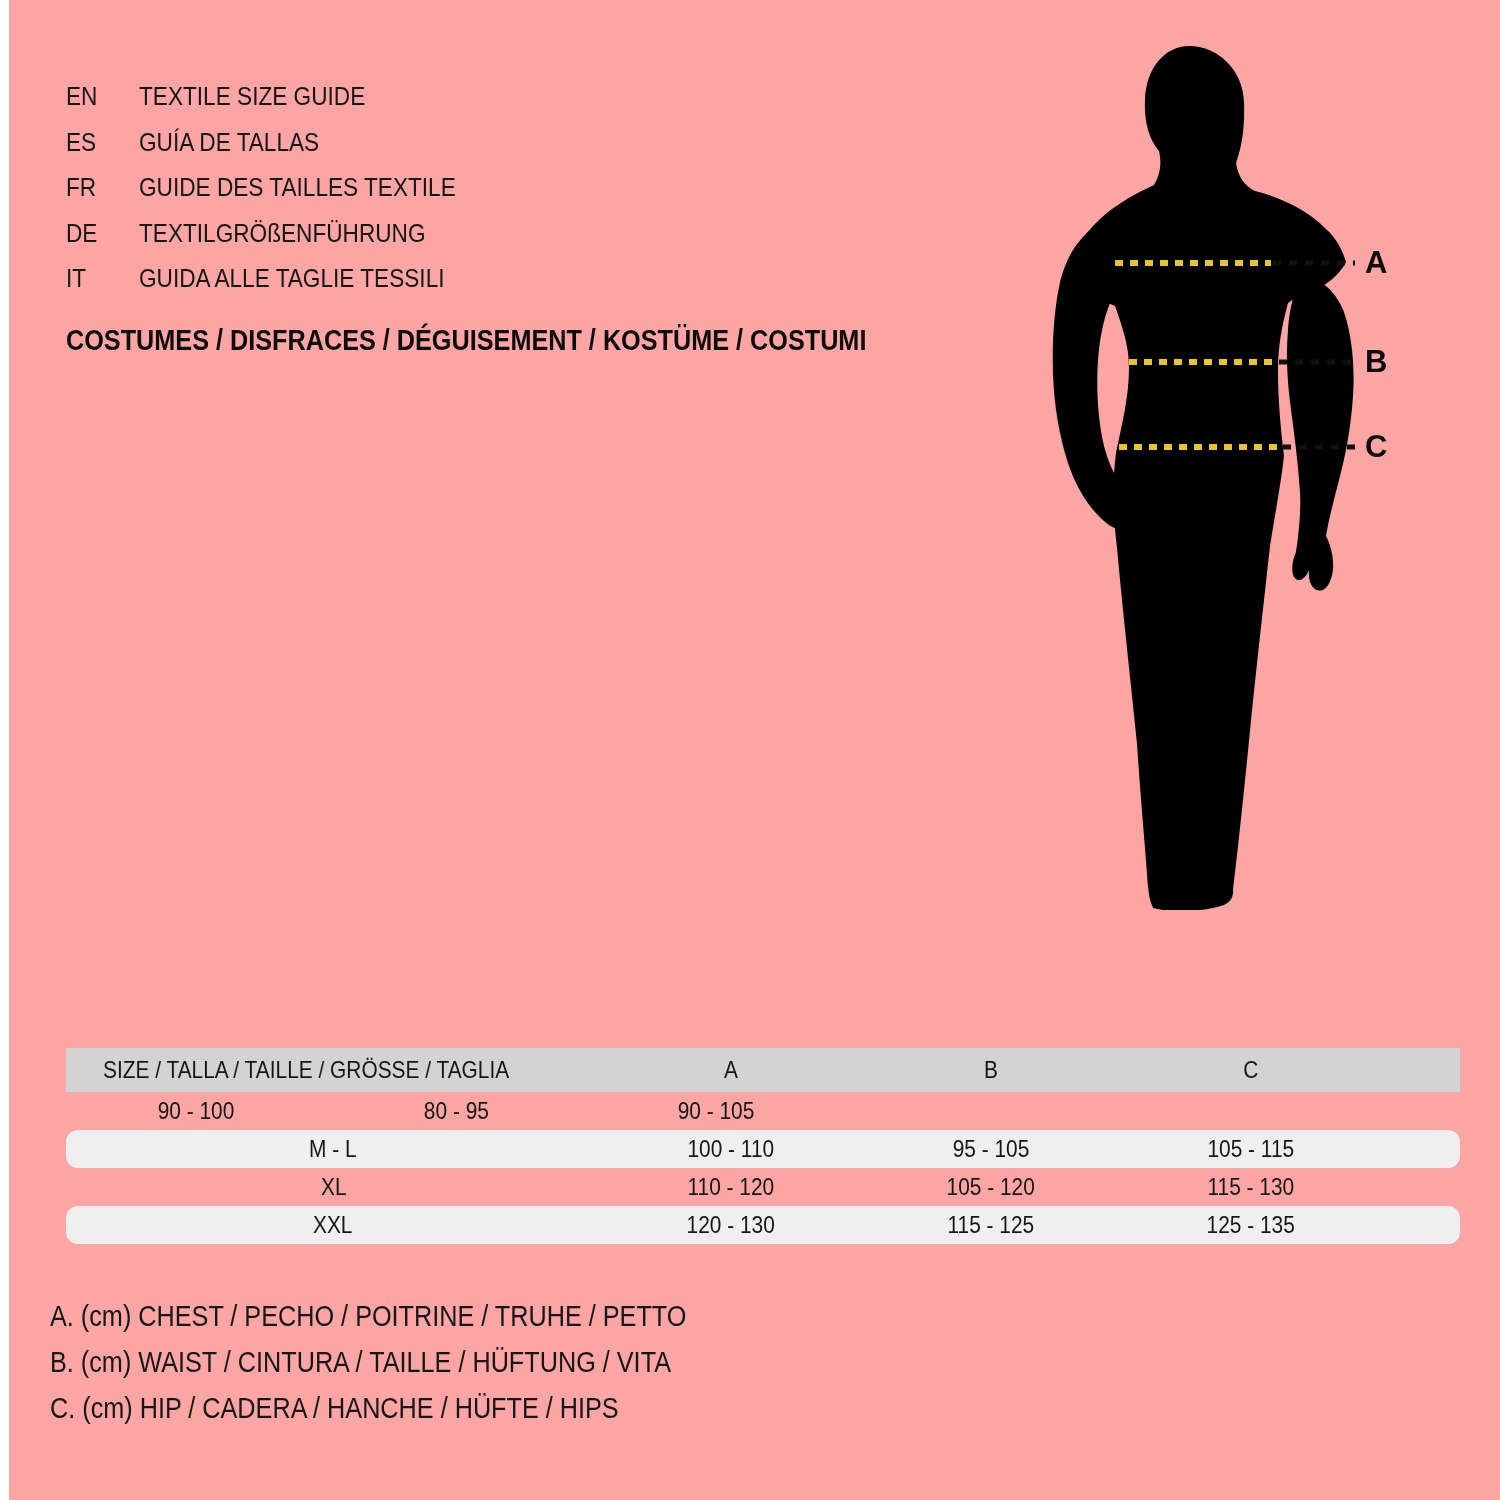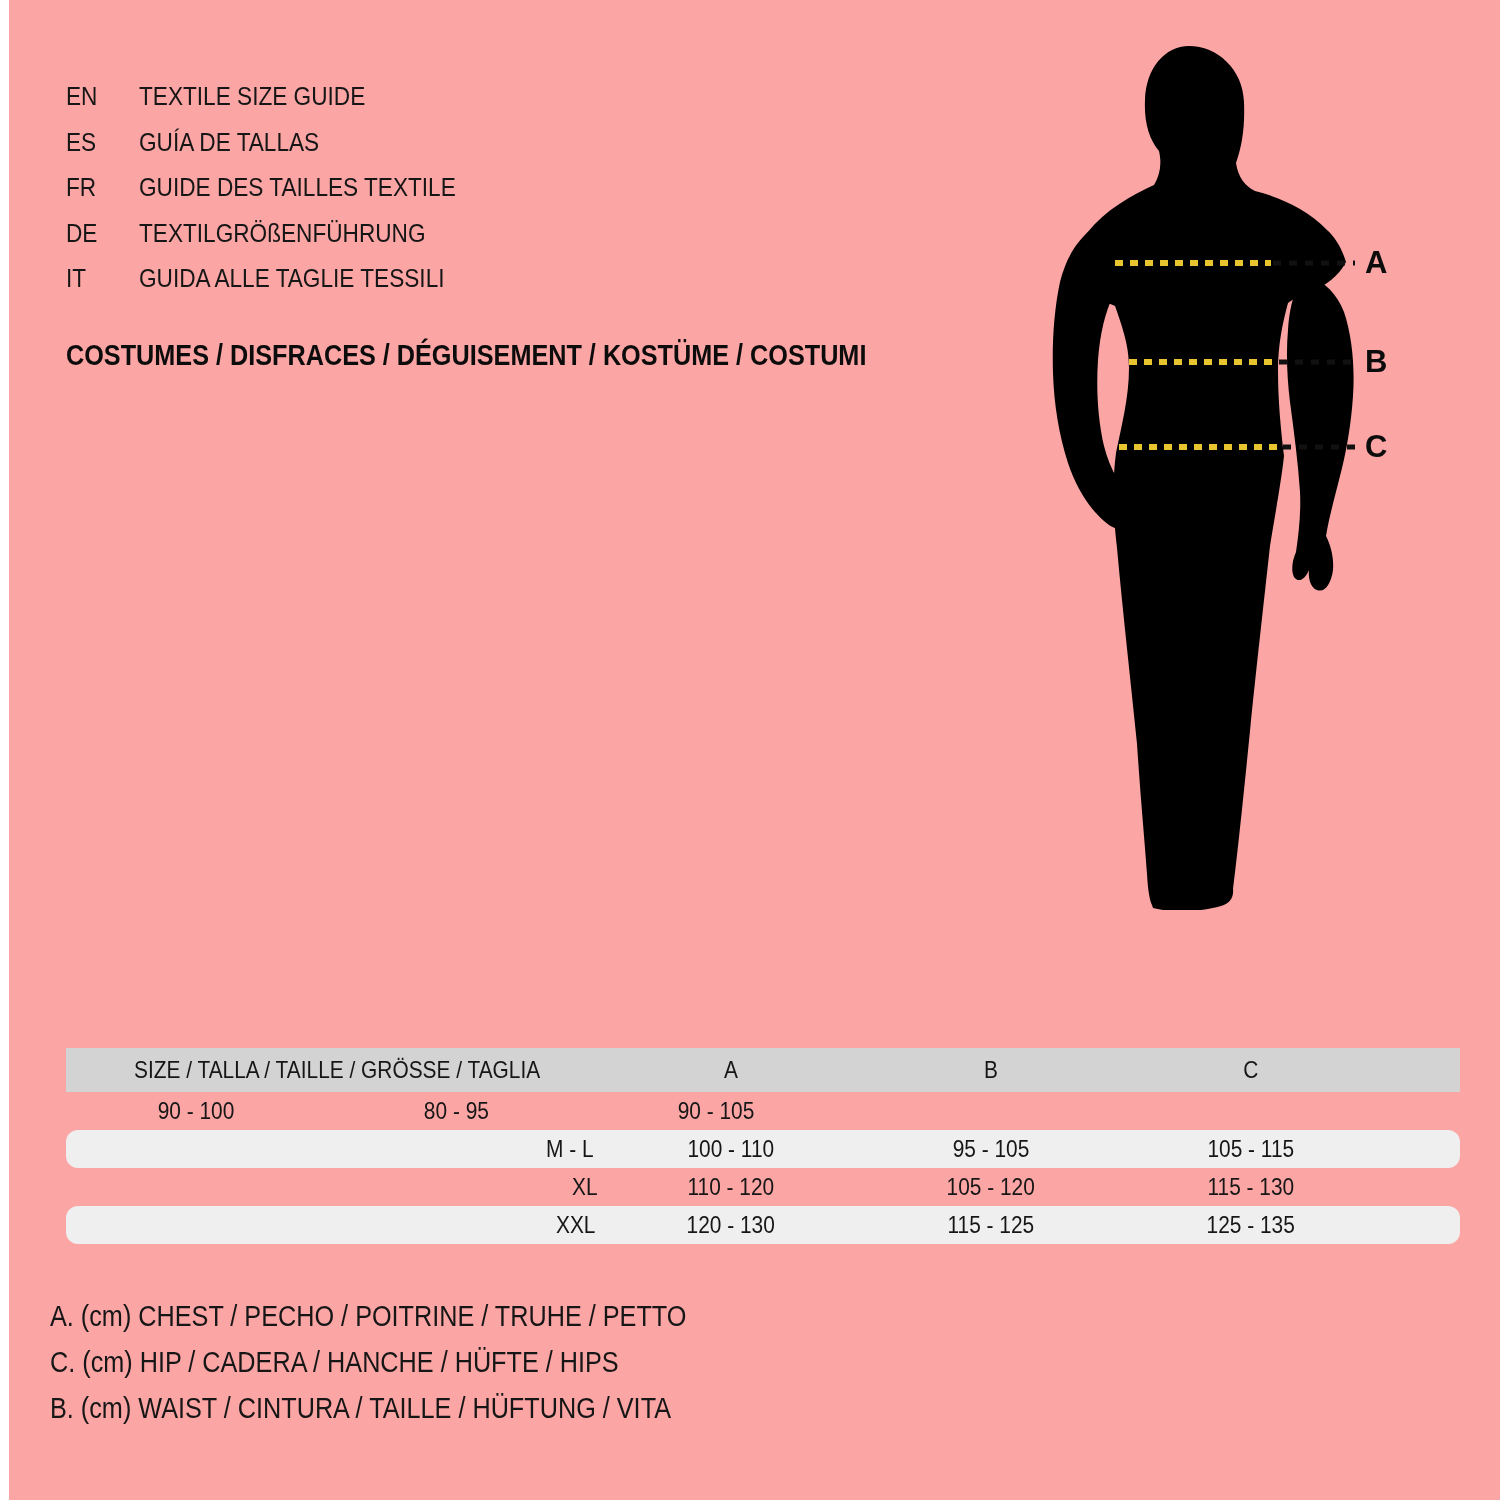--- a/index.html
+++ b/index.html
@@ -9,37 +9,37 @@
   }
   .cond{display:inline-block;transform:scaleX(.87);transform-origin:0 50%;white-space:nowrap;}
   .cond-c{display:inline-block;transform:scaleX(.87);transform-origin:50% 50%;white-space:nowrap;}
 
   
   .lang-block{position:absolute;left:57px;top:74px;}
   .lang-row{display:flex;height:45.5px;align-items:center;font-size:26px;}
   .lang-code{width:73px;flex:0 0 73px;}
 
   
-  .cat-title{position:absolute;left:57px;top:339px;font-size:29px;font-weight:700;color:#0c0c0c;}
+  .cat-title{position:absolute;left:57px;top:324px;font-size:29px;font-weight:700;color:#0c0c0c;}
 
   
   .figure-wrap{position:absolute;left:1040px;top:42px;width:320px;height:868px;}
   .marker-label{position:absolute;left:1356px;transform:translateY(-50%);
     font-size:31px;font-weight:700;color:#0c0c0c;}
 
   
   .man-title{position:absolute;left:57px;top:994px;font-size:27px;}
 
   
   .size-table{position:absolute;left:57px;top:1048px;width:1394px;font-size:24px;}
   .t-row{display:flex;align-items:center;}
   .t-head{height:44px;background:#d3d3d3;}
   .t-data{height:38px;}
   .t-zebra{background:#efefef;border-radius:12px;}
-  .c-size{flex:0 0 535px;padding-left:5px;box-sizing:border-box;text-align:right;}
+  .c-size{flex:0 0 535px;padding-left:5px;box-sizing:border-box;text-align:center;}
   .c-val{flex:0 0 260px;text-align:center;}
   .c-spacer{flex:0 0 79px;}
 
   
   .legend{position:absolute;left:41px;top:1293px;}
   .legend-row{height:46px;line-height:46px;font-size:29px;}
 </style>
 </head>
 <body>
 
@@ -147,20 +147,20 @@
       <div class="c-val"><span class="cond-c">125 - 135</span></div>
       <div class="c-spacer"></div>
     </div>
   </div>
 
   <div class="legend">
     <div class="legend-row">
       <span class="cond">A. (cm) CHEST / PECHO / POITRINE / TRUHE / PETTO</span>
     </div>
     <div class="legend-row">
-      <span class="cond">C. (cm) HIP / CADERA / HANCHE / HÜFTE / HIPS</span>
+      <span class="cond">B. (cm) WAIST / CINTURA / TAILLE / HÜFTUNG / VITA</span>
     </div>
     <div class="legend-row">
-      <span class="cond">B. (cm) WAIST / CINTURA / TAILLE / HÜFTUNG / VITA</span>
+      <span class="cond">C. (cm) HIP / CADERA / HANCHE / HÜFTE / HIPS</span>
     </div>
   </div>
 
 </div>
 
 </body></html>

